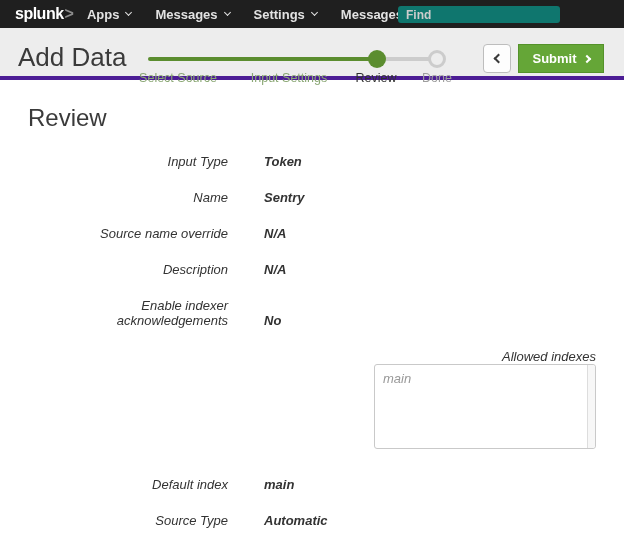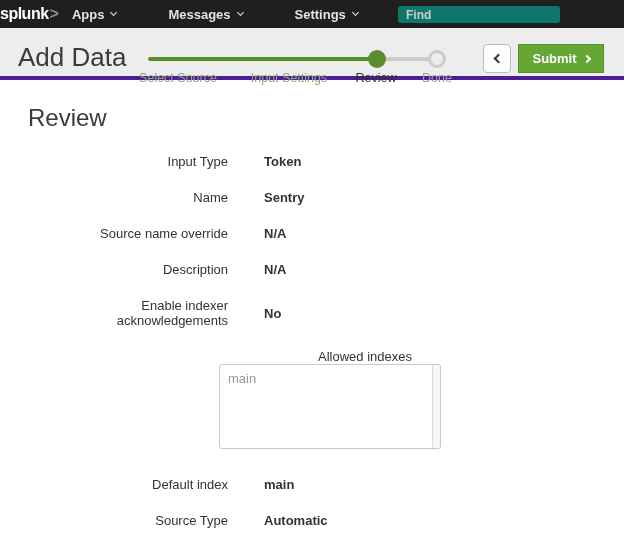--- a/index.html
+++ b/index.html
@@ -13,29 +13,30 @@
     position: relative;
   }
 
   
   .navbar {
     position: relative;
     height: 28px;
     background: #1f1f1f;
     display: flex;
     align-items: center;
+    padding-left: 15px;
   }
   .logo { display: flex; align-items: baseline; cursor: pointer; }
   .logo .logo-text {
     color: #ffffff; font-size: 16px; font-weight: 700; letter-spacing: -0.5px;
   }
   .logo .logo-mark {
     color: #8c8c8c; font-size: 16px; font-weight: 700; margin-left: 1px;
   }
-  .nav-items { display: flex; align-items: center; margin-left: 13px; gap: 28px; }
+  .nav-items { display: flex; align-items: center; margin-left: 13px; }
   .nav-item {
     color: #e3e3e3; font-size: 13px; font-weight: 700;
     margin-right: 24px; cursor: pointer; display: flex; align-items: center;
     white-space: nowrap;
   }
   .chev-down {
     display: inline-block; width: 5px; height: 5px;
     border-right: 1.7px solid currentColor; border-bottom: 1.7px solid currentColor;
     transform: rotate(45deg); margin-left: 7px; margin-top: -3px;
   }
@@ -104,23 +105,24 @@
   }
 
   
   .main { padding: 24px 28px 0 28px; }
   .review-heading {
     margin: 0; font-size: 24px; line-height: 28px;
     font-weight: 400; color: #3a3a3a;
   }
   .fields { margin-top: 22px; }
   .field-row {
-    display: flex; align-items: center;
+    display: flex; align-items: flex-end;
     font-size: 13px; line-height: 15px;
     margin-bottom: 21px;
+    font-style: italic;
   }
   .field-label { width: 200px; text-align: right; color: #333; }
   .field-value { margin-left: 36px; font-weight: 700; color: #333; }
   .field-row.listbox-row { margin-bottom: 28px; flex-direction: column; }
   .listbox {
     margin-left: 36px;
     width: 222px; height: 85px;
     border: 1px solid #c9c9c9; border-radius: 3px;
     background: #ffffff;
     padding: 6px 16px 6px 8px;

